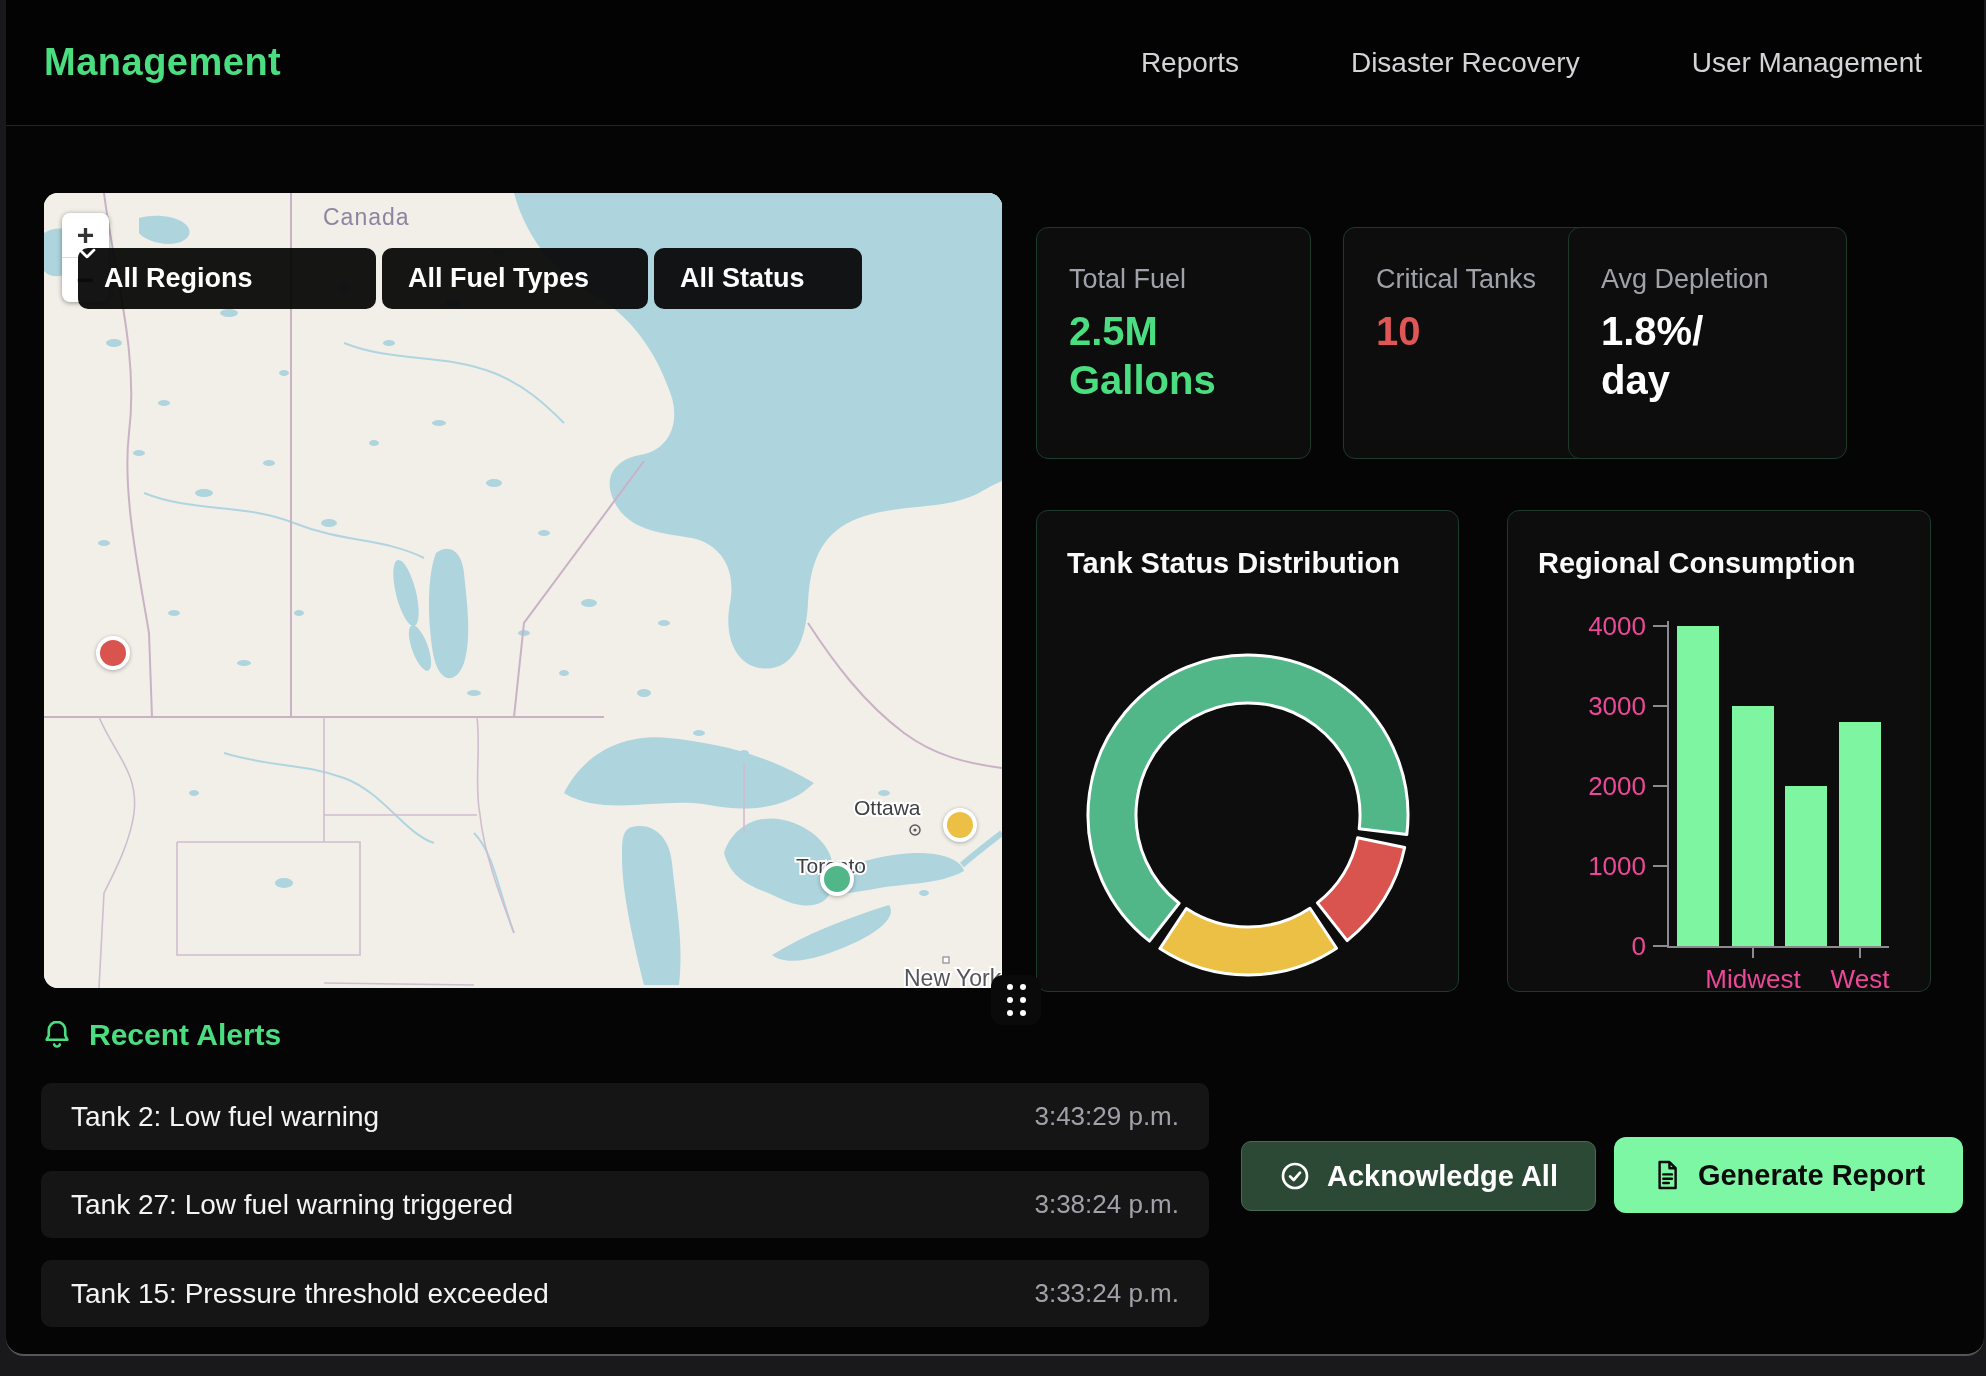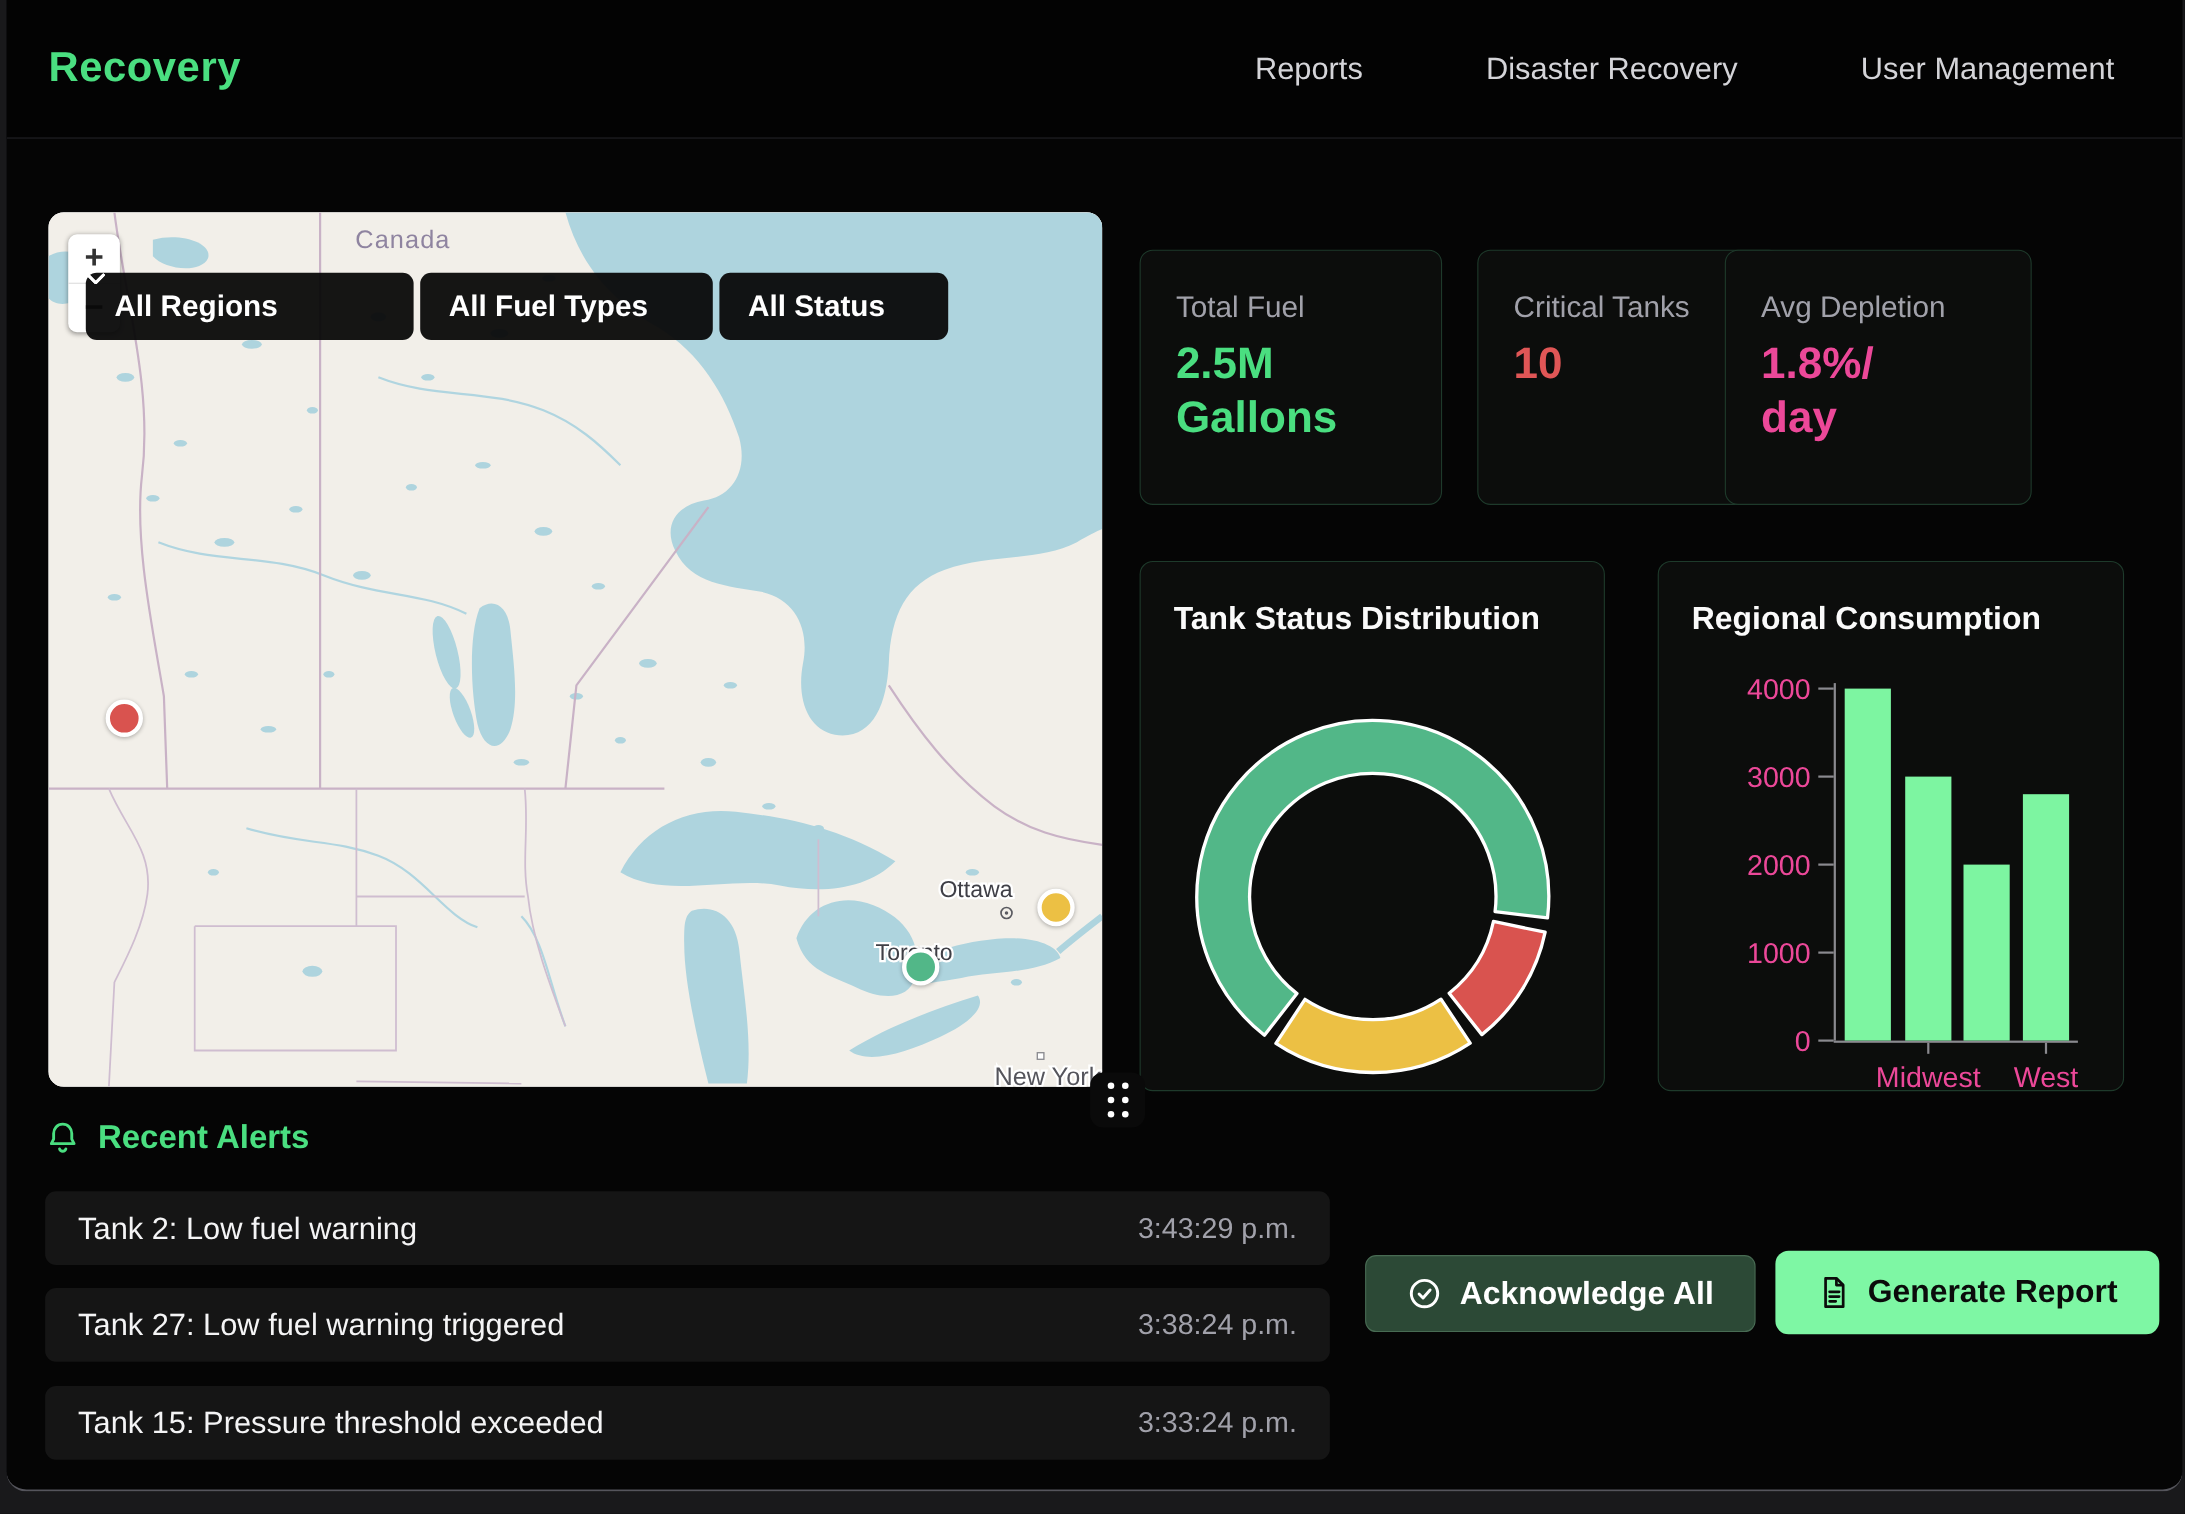--- a/index.html
+++ b/index.html
@@ -66,21 +66,21 @@
     color:#fff;font-size:29px;font-weight:700;}
   .btn-gen{left:1608px;top:1137px;width:349px;height:76px;background:#7ef7a4;border-radius:12px;
     color:#0b0b0b;font-size:29px;font-weight:700;}
 </style>
 </head>
 <body>
 
 <div class="frame">
 
   <div class="header">
-    <div class="logo">Recovery</div>
+    <div class="logo">Management</div>
     <div class="nav">
         <div class="nav-item">Reports</div>
         <div class="nav-item">Disaster Recovery</div>
         <div class="nav-item">User Management</div>
       </div>
   </div>
 
   <div class="map-panel">
     <svg width="958" height="795" viewBox="0 0 958 795">
       <rect x="0" y="0" width="958" height="795" fill="#f2efe9"></rect>
@@ -233,21 +233,21 @@
         </div>
       </div>
       <div class="stat-card" style="left: 1337px; width: 277px;">
         <div class="stat-label">Critical Tanks</div>
         <div class="stat-value" style="color: rgb(224, 86, 86);">
           <div>10</div>
         </div>
       </div>
       <div class="stat-card" style="left: 1562px; width: 279px;">
         <div class="stat-label">Avg Depletion</div>
-        <div class="stat-value" style="color: #ec4899;">
+        <div class="stat-value" style="color: #ffffff;">
           <div>1.8%/</div>
           <div>day</div>
         </div>
       </div>
     </div>
 
   <div class="chart-card" style="left:1030px;width:423px;">
     <div class="chart-title">Tank Status Distribution</div>
     <svg id="donut-svg" width="423" height="482" viewBox="0 0 423 482">
         <path d="M112.49416394789475,430.08172057707554 A160,160 0 1 1 369.80738426261155,323.4990949448236 L322.16516898382804,317.64936646137653 A112,112 0 1 0 142.04591476352633,392.25720440395287 Z" fill="#52b788" stroke="#ffffff" stroke-width="3" stroke-linejoin="round"></path>

